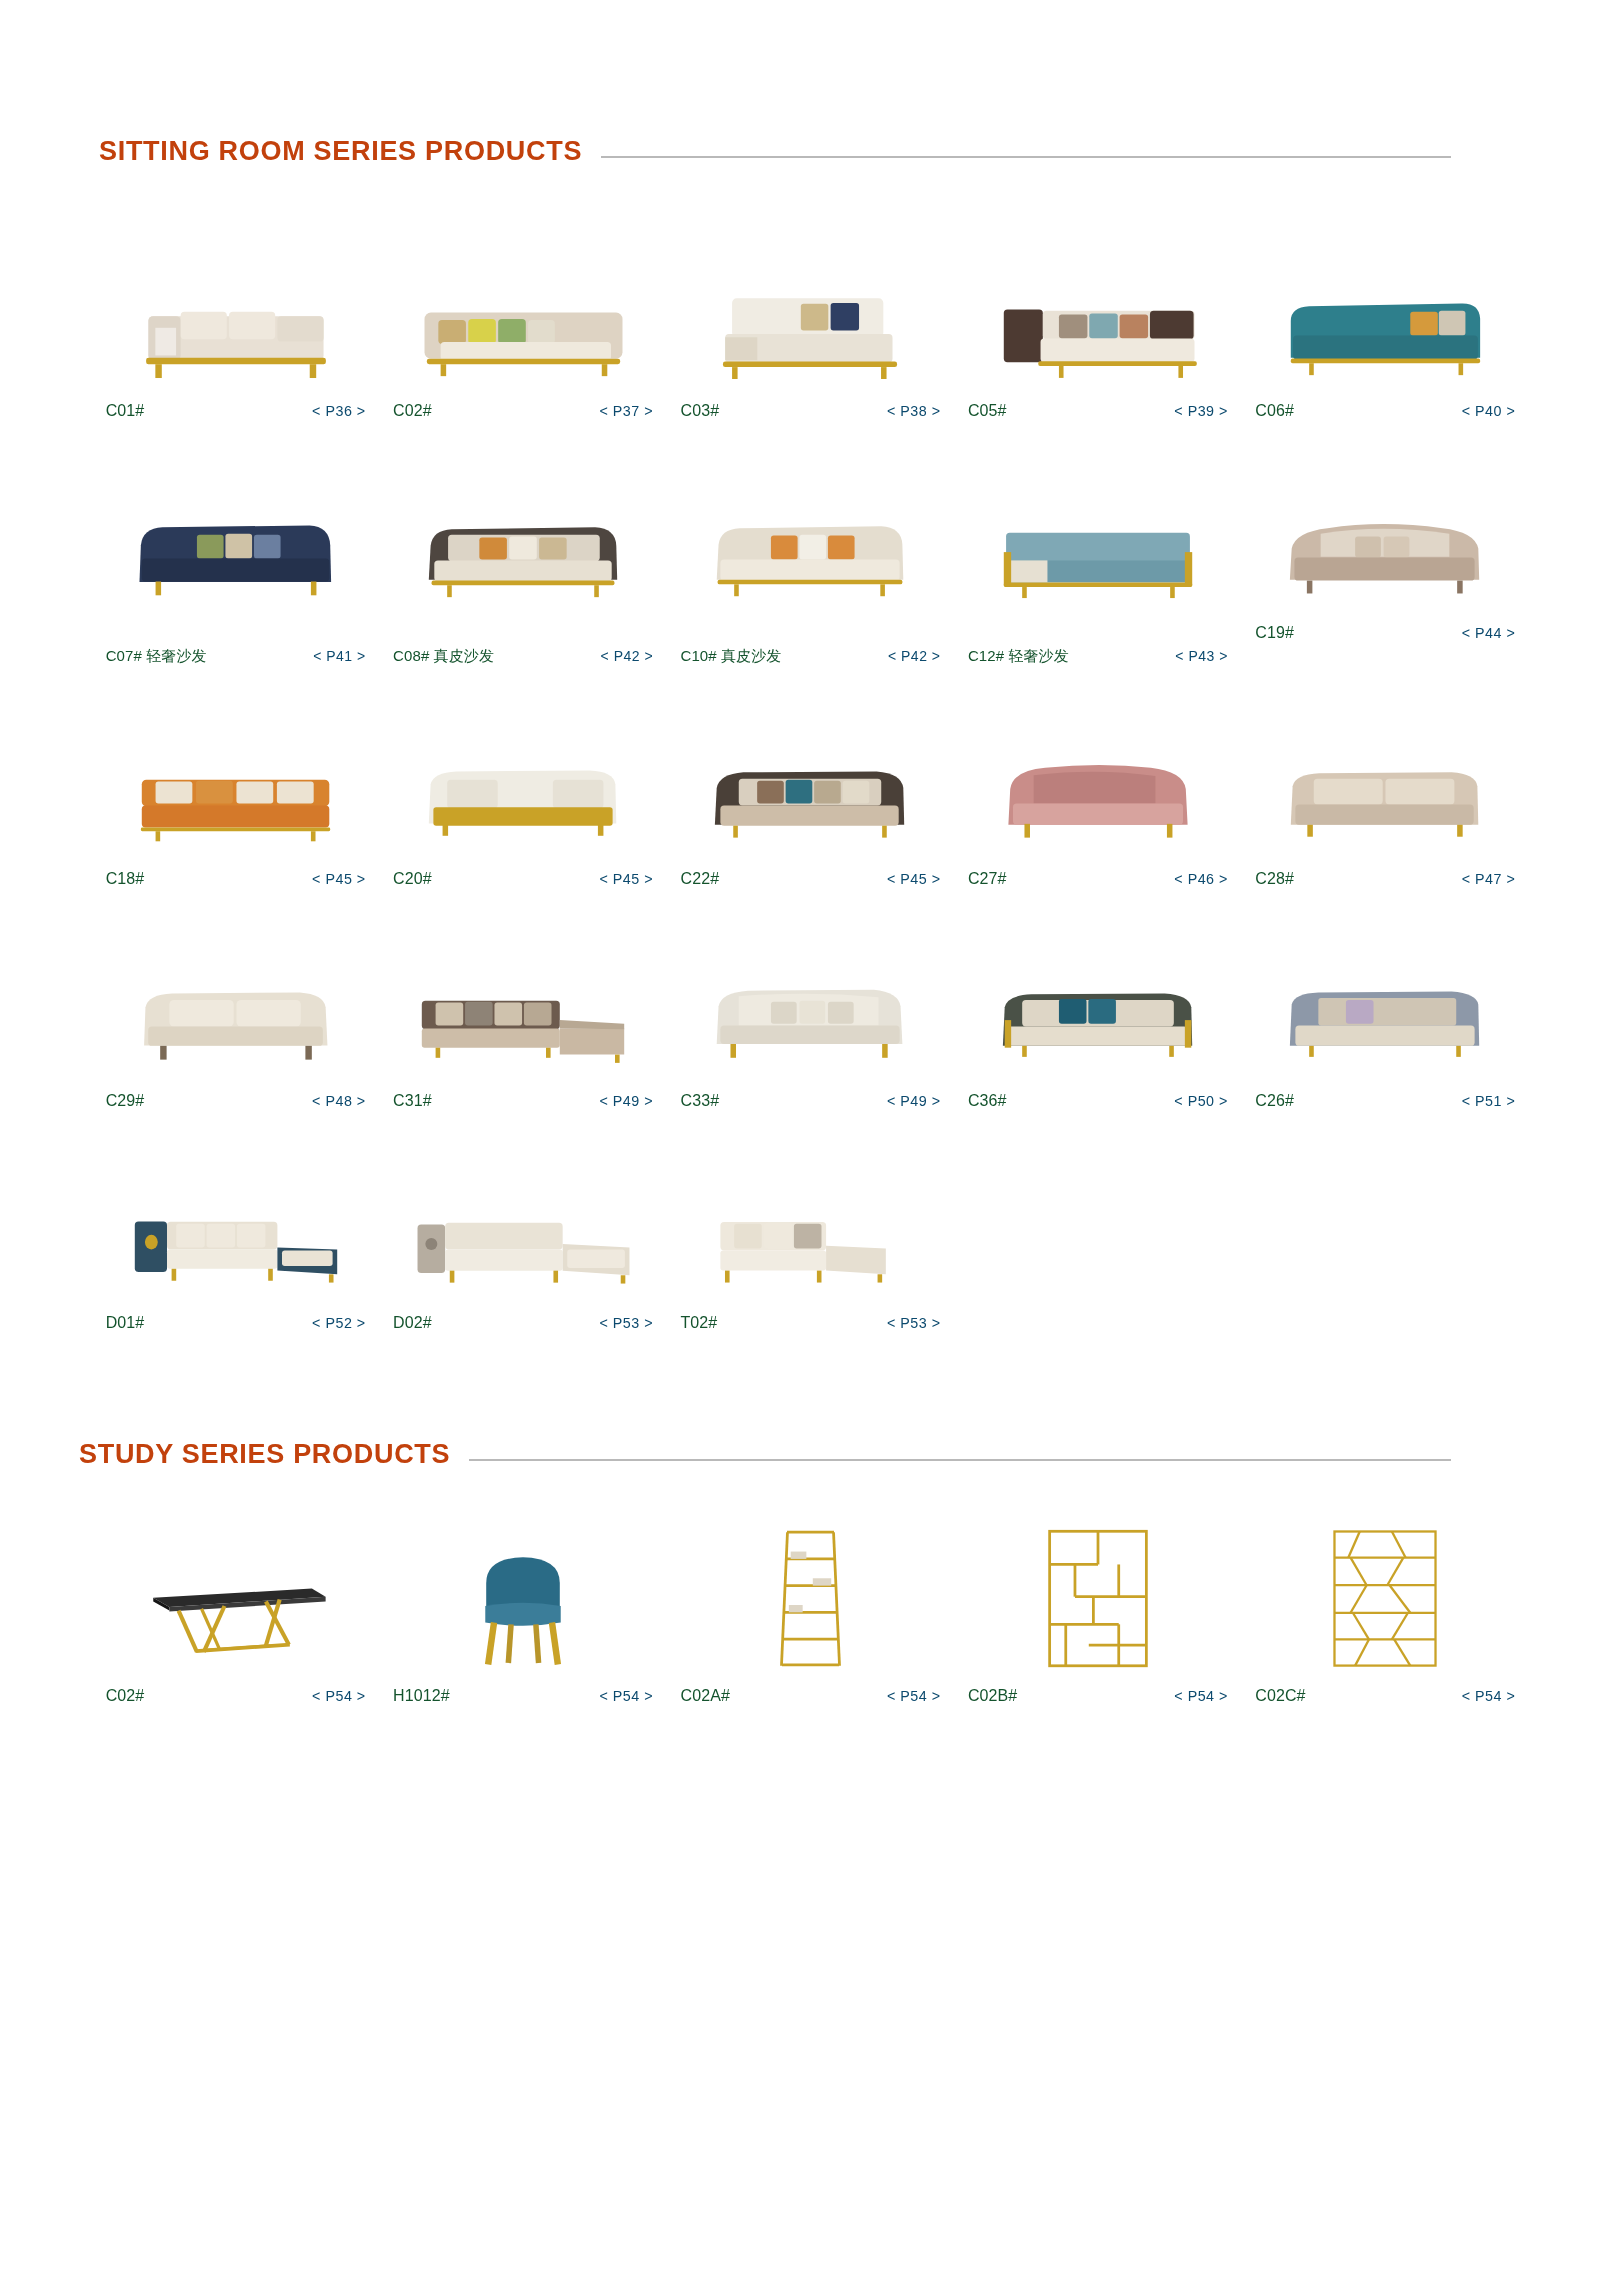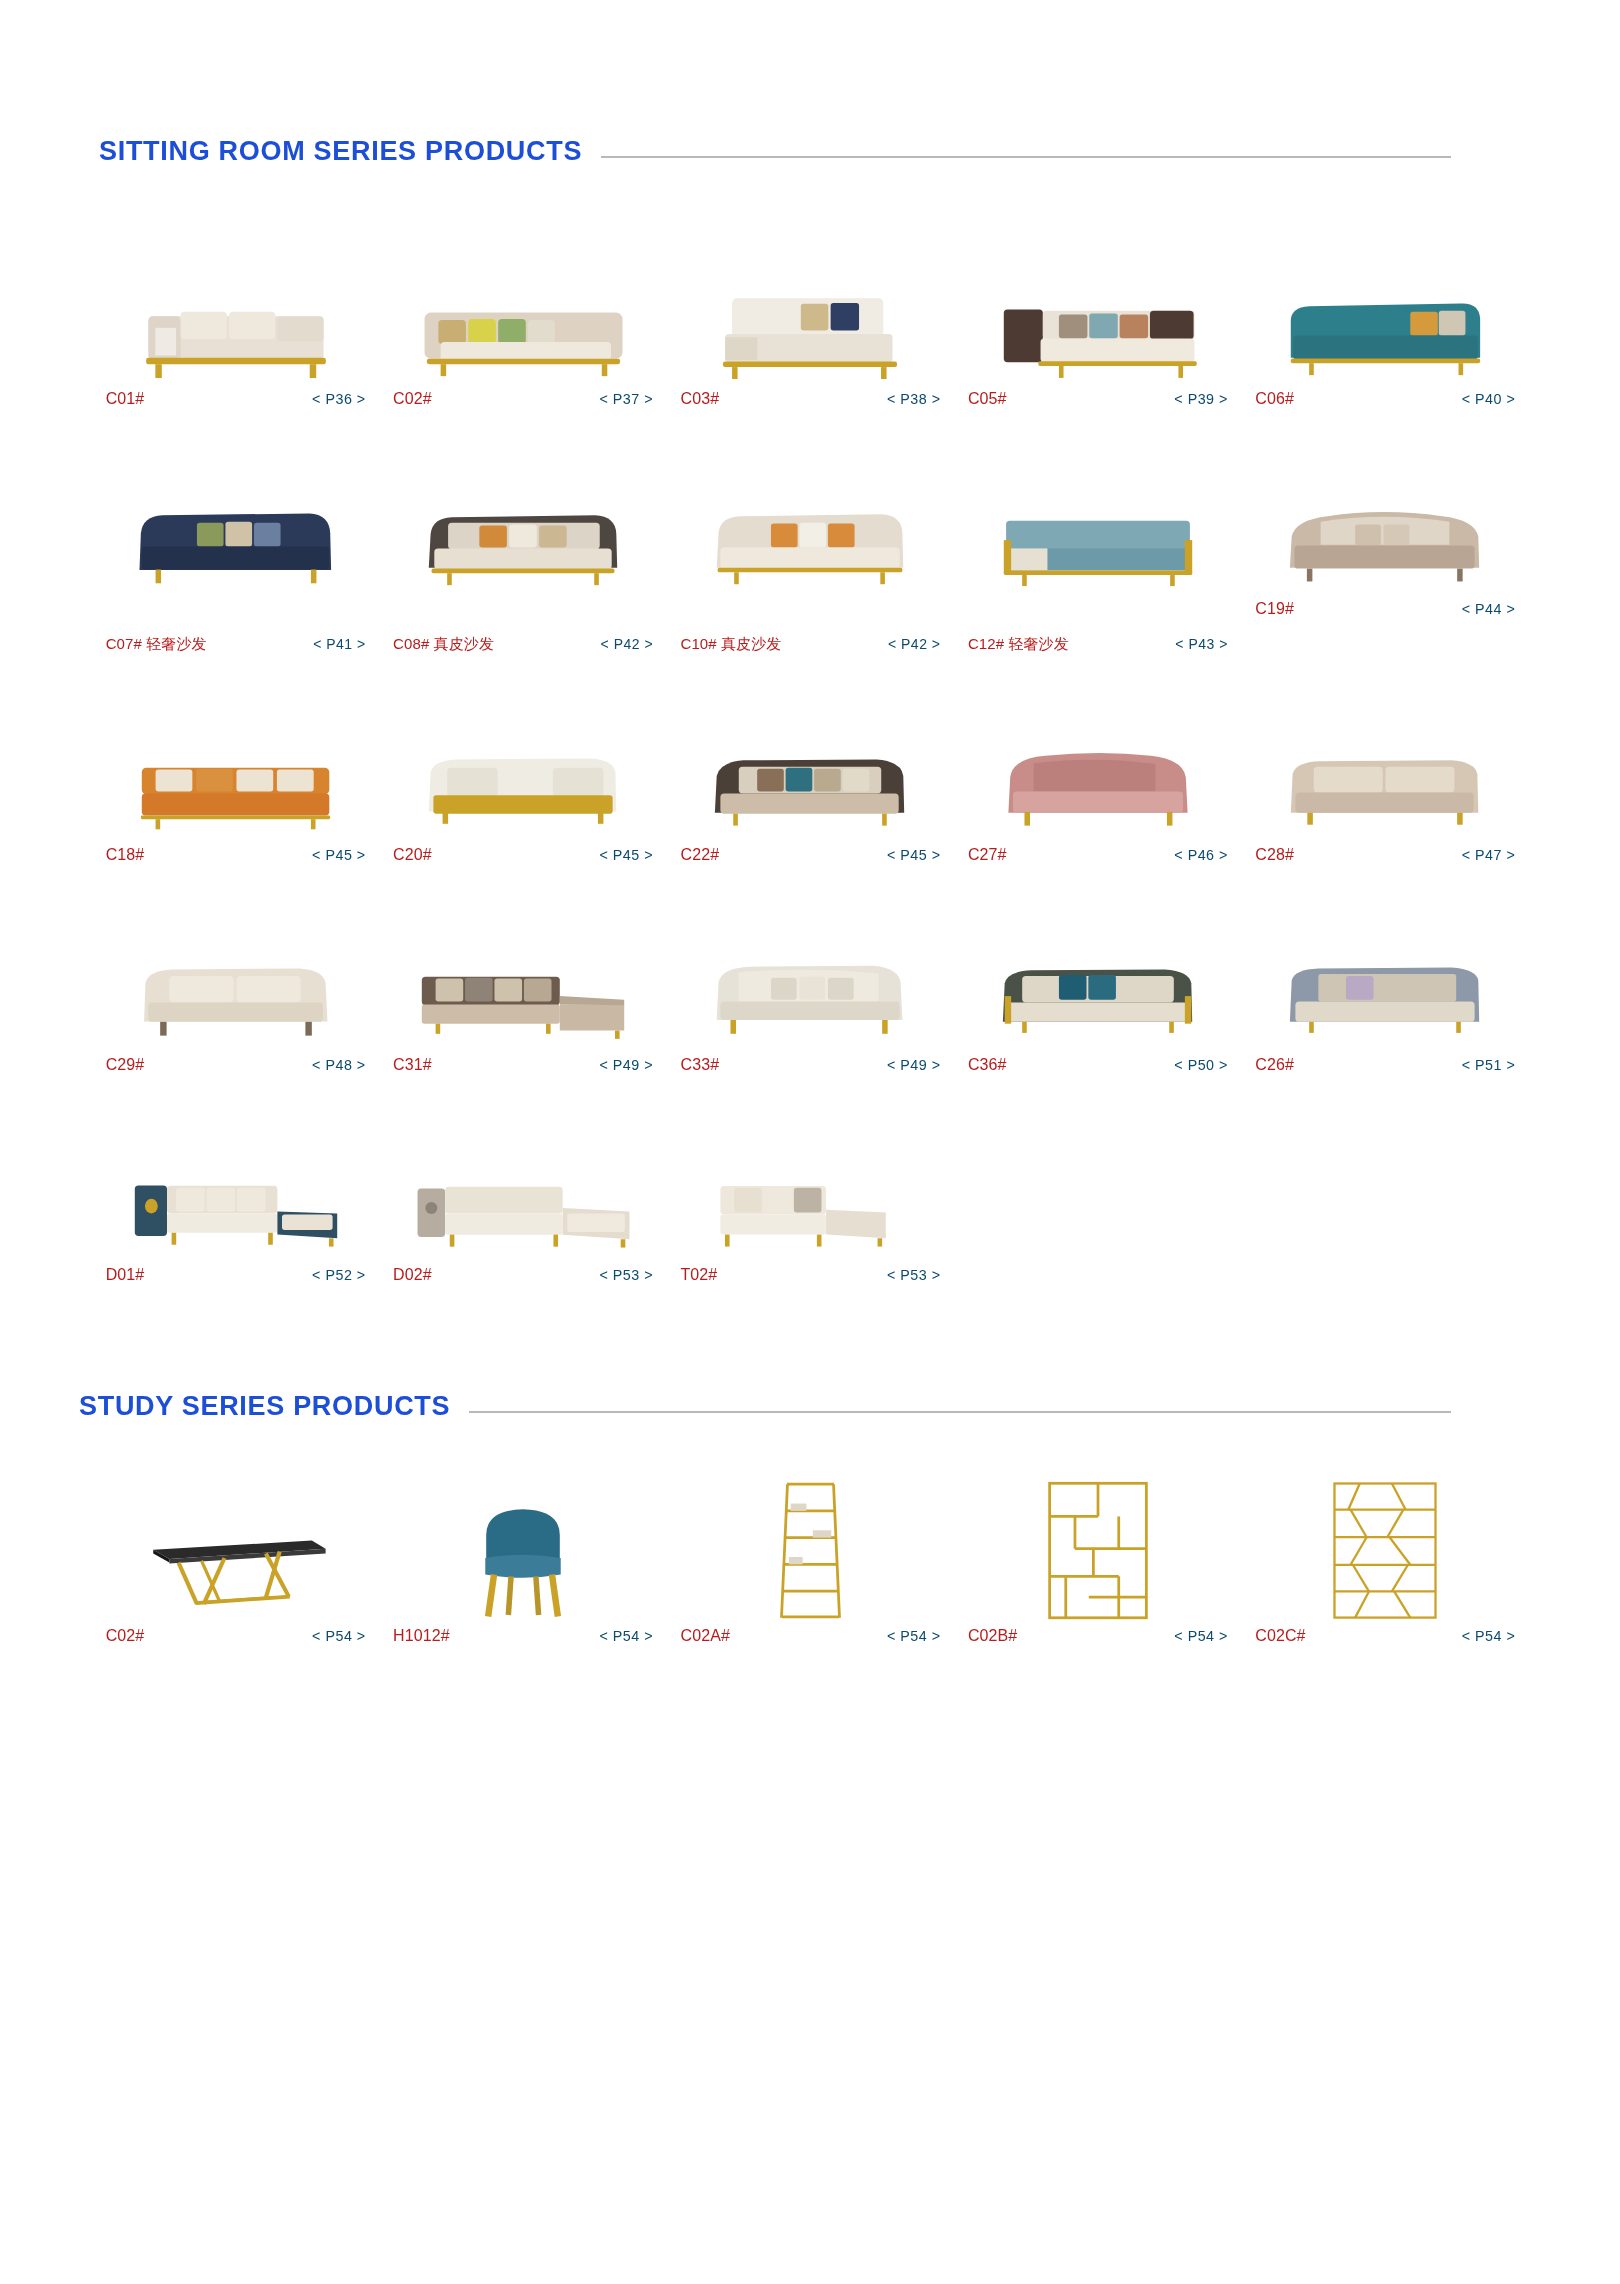--- a/index.html
+++ b/index.html
@@ -30,21 +30,21 @@
   .section-header {
     display: flex;
     align-items: flex-end;
     padding-left: 99px;
     padding-right: 170px;
   }
   .section-title {
     font-size: 27px;
     font-weight: 700;
     letter-spacing: 0.7px;
-    color: #1d4ed8;
+    color: #c2410c;
     white-space: nowrap;
     line-height: 1;
     text-align: center;
   }
   .section-rule {
     flex: 1 1 auto;
     height: 1.4px;
     background: #b9b9b9;
     margin-left: 18.4px;
     margin-bottom: 7.4px;
@@ -78,21 +78,22 @@
     align-items: baseline;
     justify-content: space-between;
     font-size: 15.7px;
     color: #1c1c1c;
     letter-spacing: 0.1px;
     padding: 0 3.7px;
     white-space: nowrap;
   }
   .caption .code {
     font-size: 16px;
-    color: #b91c1c;
+    color: #14532d;
+    margin-top: 12px;
   }
   .caption .page-ref {
     font-size: 14.3px;
     color: #0c4a6e;
     letter-spacing: 0.5px;
   }
   .row-block { margin-bottom: 54px; }
 
   
   #sitting-section { padding-top: 138px; }

